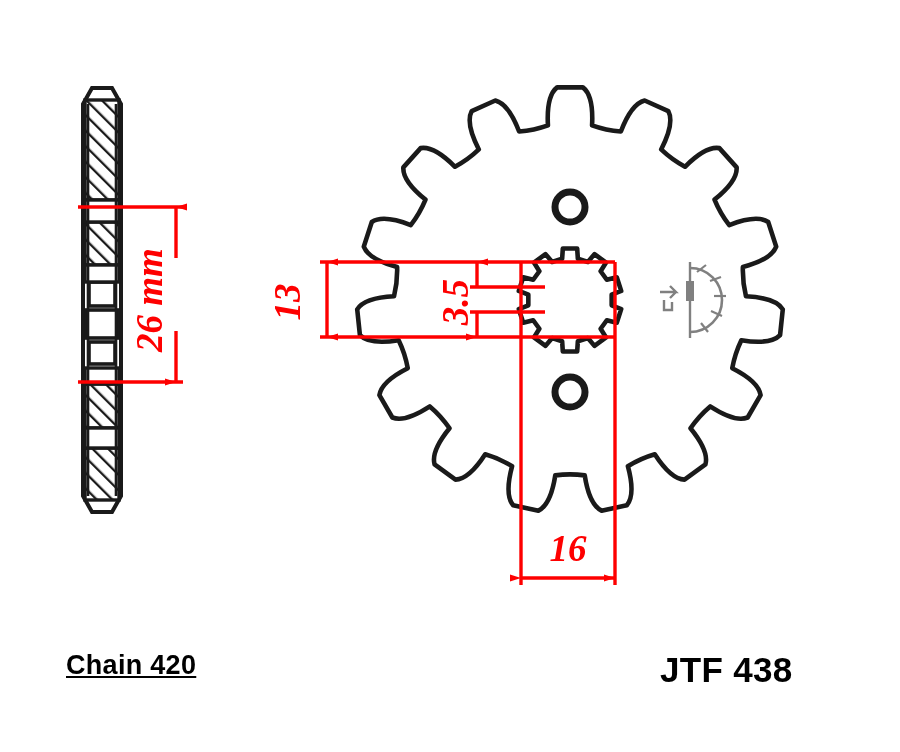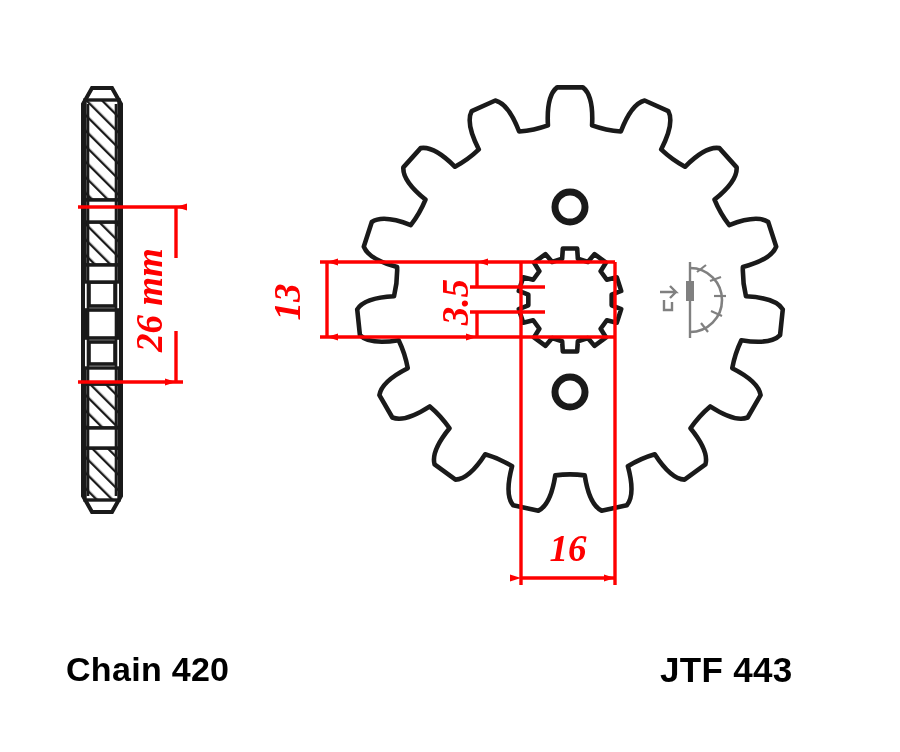--- a/index.html
+++ b/index.html
@@ -1,21 +1,21 @@
 <!DOCTYPE html>
 <html><head>
 <meta charset="utf-8">
 <style>
   html,body{margin:0;padding:0;background:#ffffff;}
   body{width:900px;height:752px;position:relative;overflow:hidden;
        font-family:"Liberation Sans",sans-serif;}
   #stage{position:absolute;left:0;top:0;width:900px;height:752px;}
   svg{display:block;}
   .cap{position:absolute;font-weight:bold;color:#000;white-space:nowrap;}
-  #chain-label{left:66px;top:650px;font-size:34px;letter-spacing:.3px;}
+  #chain-label{left:66px;top:650px;font-size:27px;letter-spacing:.3px;text-decoration:underline;}
   #part-label{left:660px;top:650px;font-size:35px;letter-spacing:.3px;}
 </style>
 </head>
 <body>
 
 <div id="stage">
 
   <svg width="900" height="752" viewBox="0 0 900 752">
 
     <defs>
@@ -119,14 +119,14 @@
 
     <text x="300" y="302" transform="rotate(-90 300 302)" text-anchor="middle" fill="#fe0000" font-family="Liberation Serif, serif" font-size="37" font-style="italic" font-weight="bold">13</text>
 
     <text x="468" y="302" transform="rotate(-90 468 302)" text-anchor="middle" fill="#fe0000" font-family="Liberation Serif, serif" font-size="37" font-style="italic" font-weight="bold">3.5</text>
 
     <text x="568" y="561" text-anchor="middle" fill="#fe0000" font-family="Liberation Serif, serif" font-size="37" font-style="italic" font-weight="bold">16</text>
   </svg>
 
   <div class="cap" id="chain-label">Chain 420</div>
 
-  <div class="cap" id="part-label">JTF 443</div>
+  <div class="cap" id="part-label">JTF 438</div>
 </div>
 
 </body></html>

